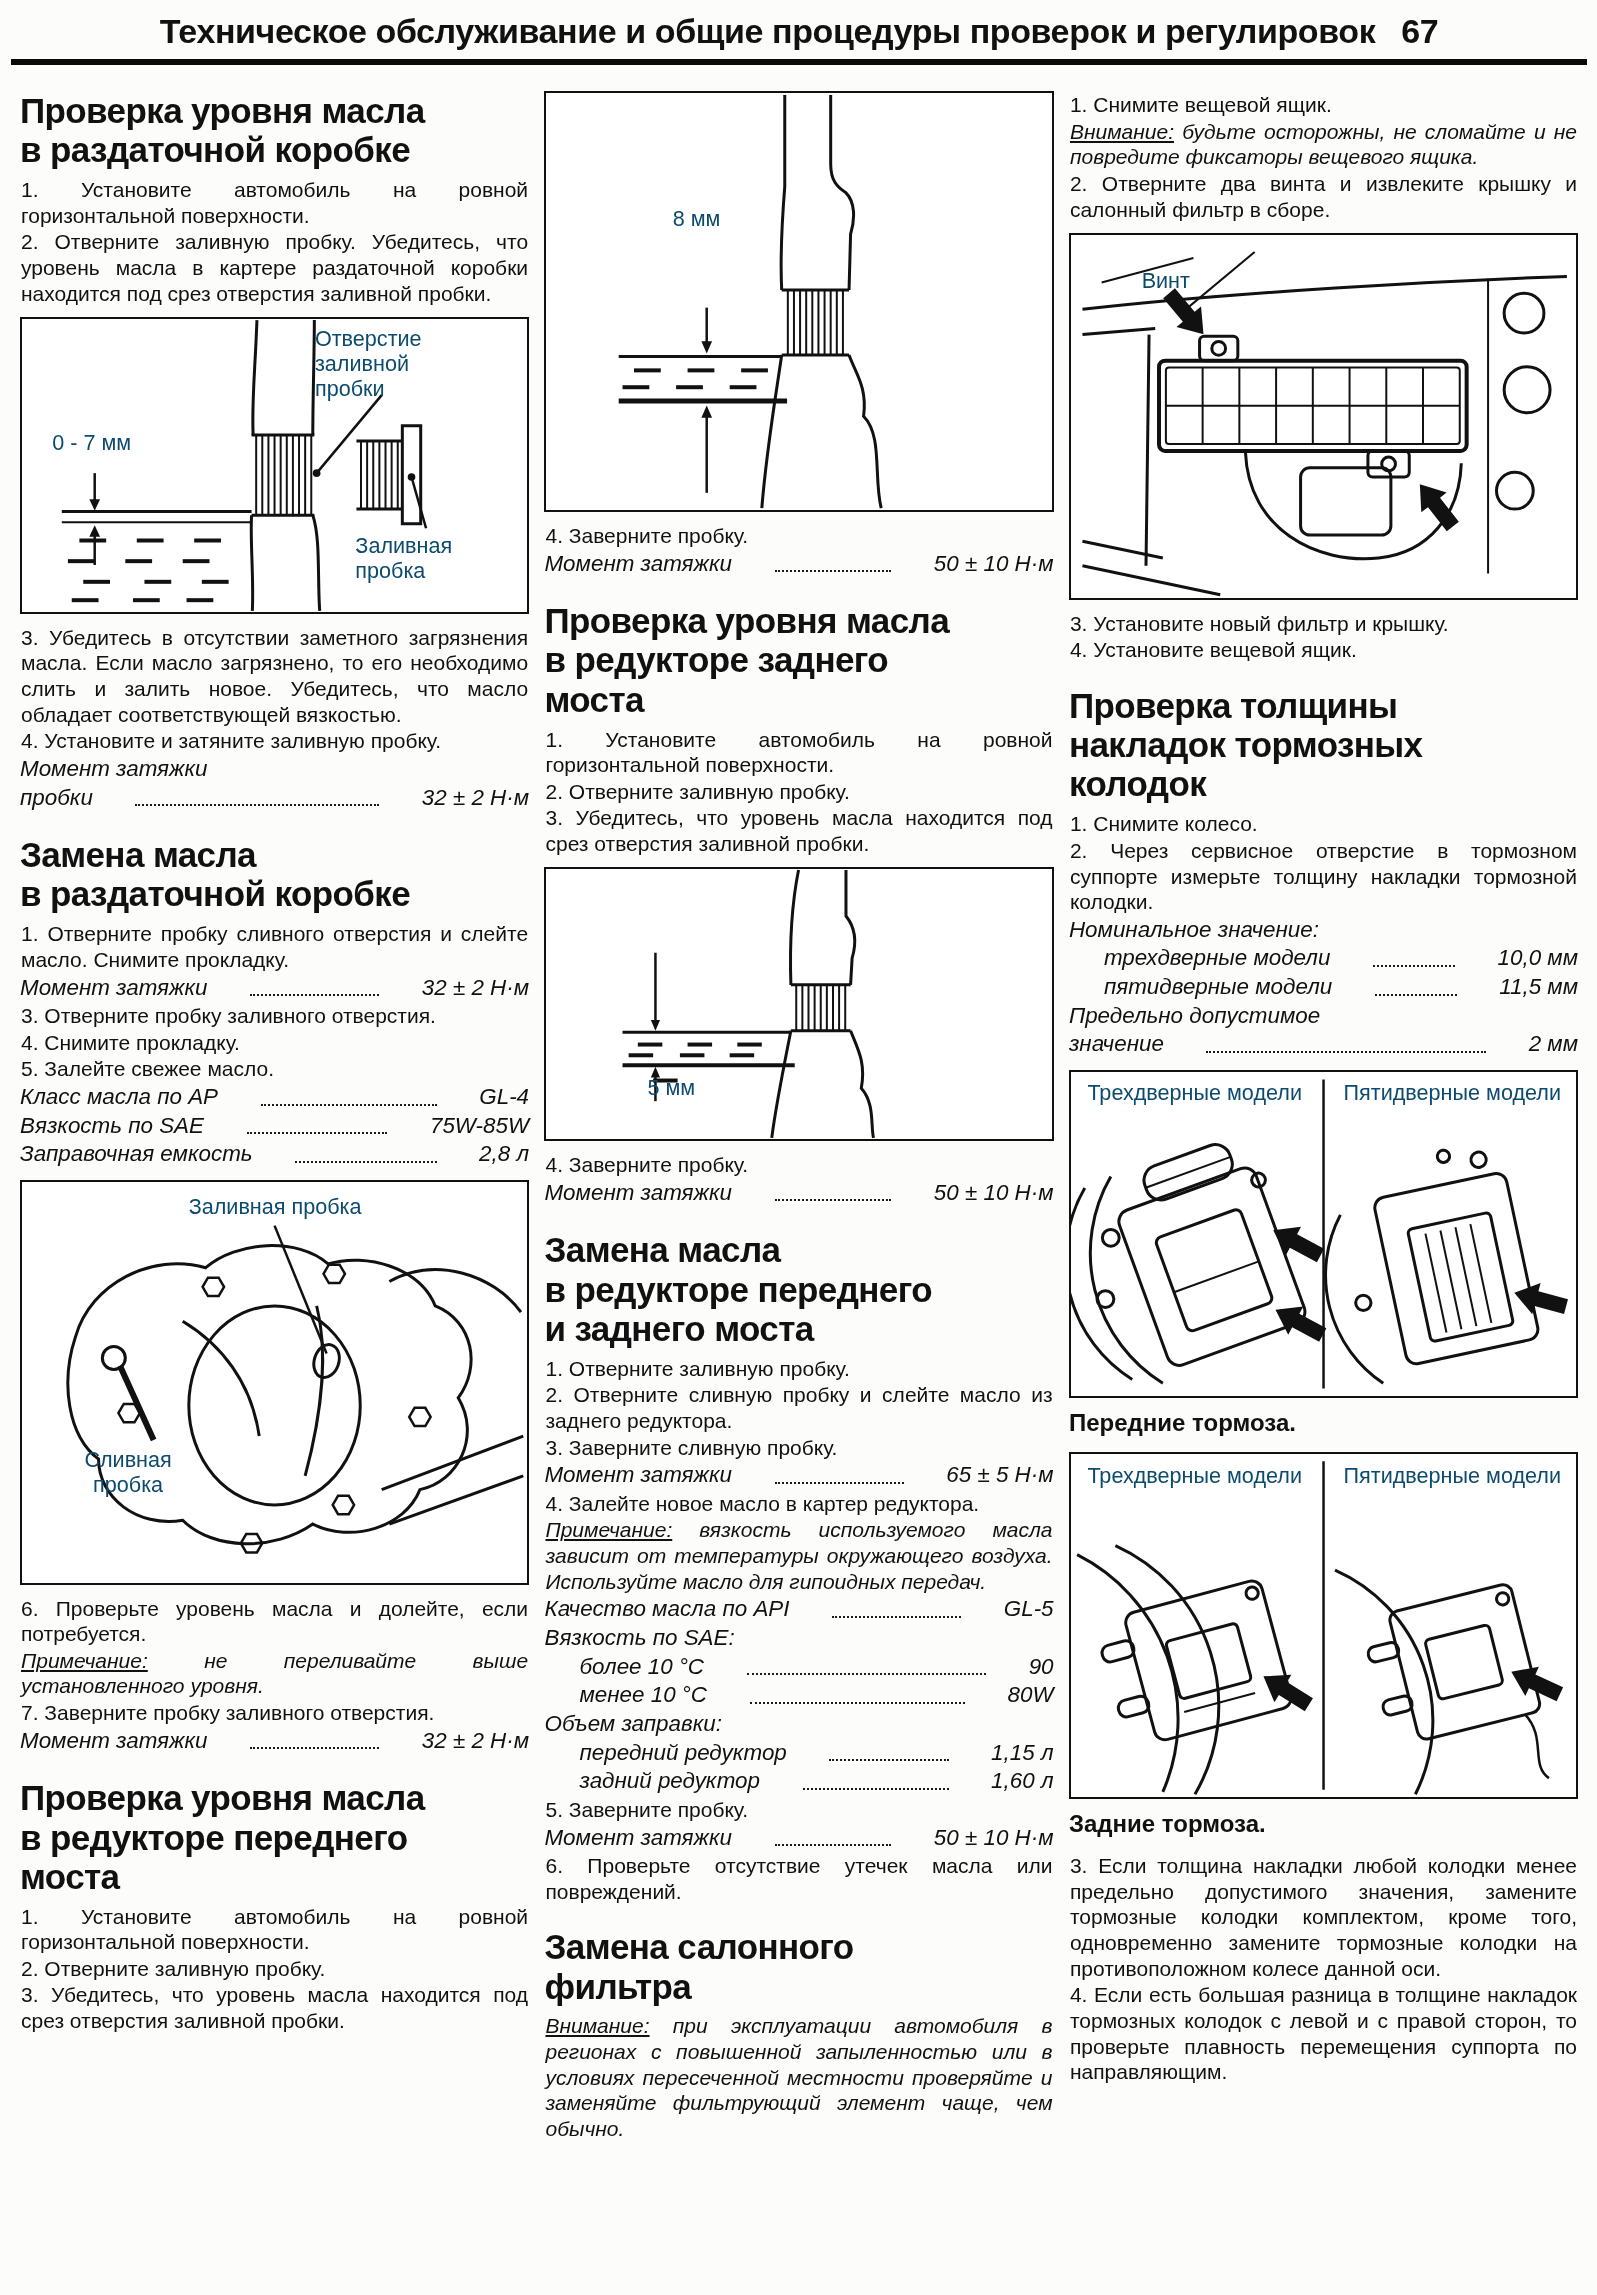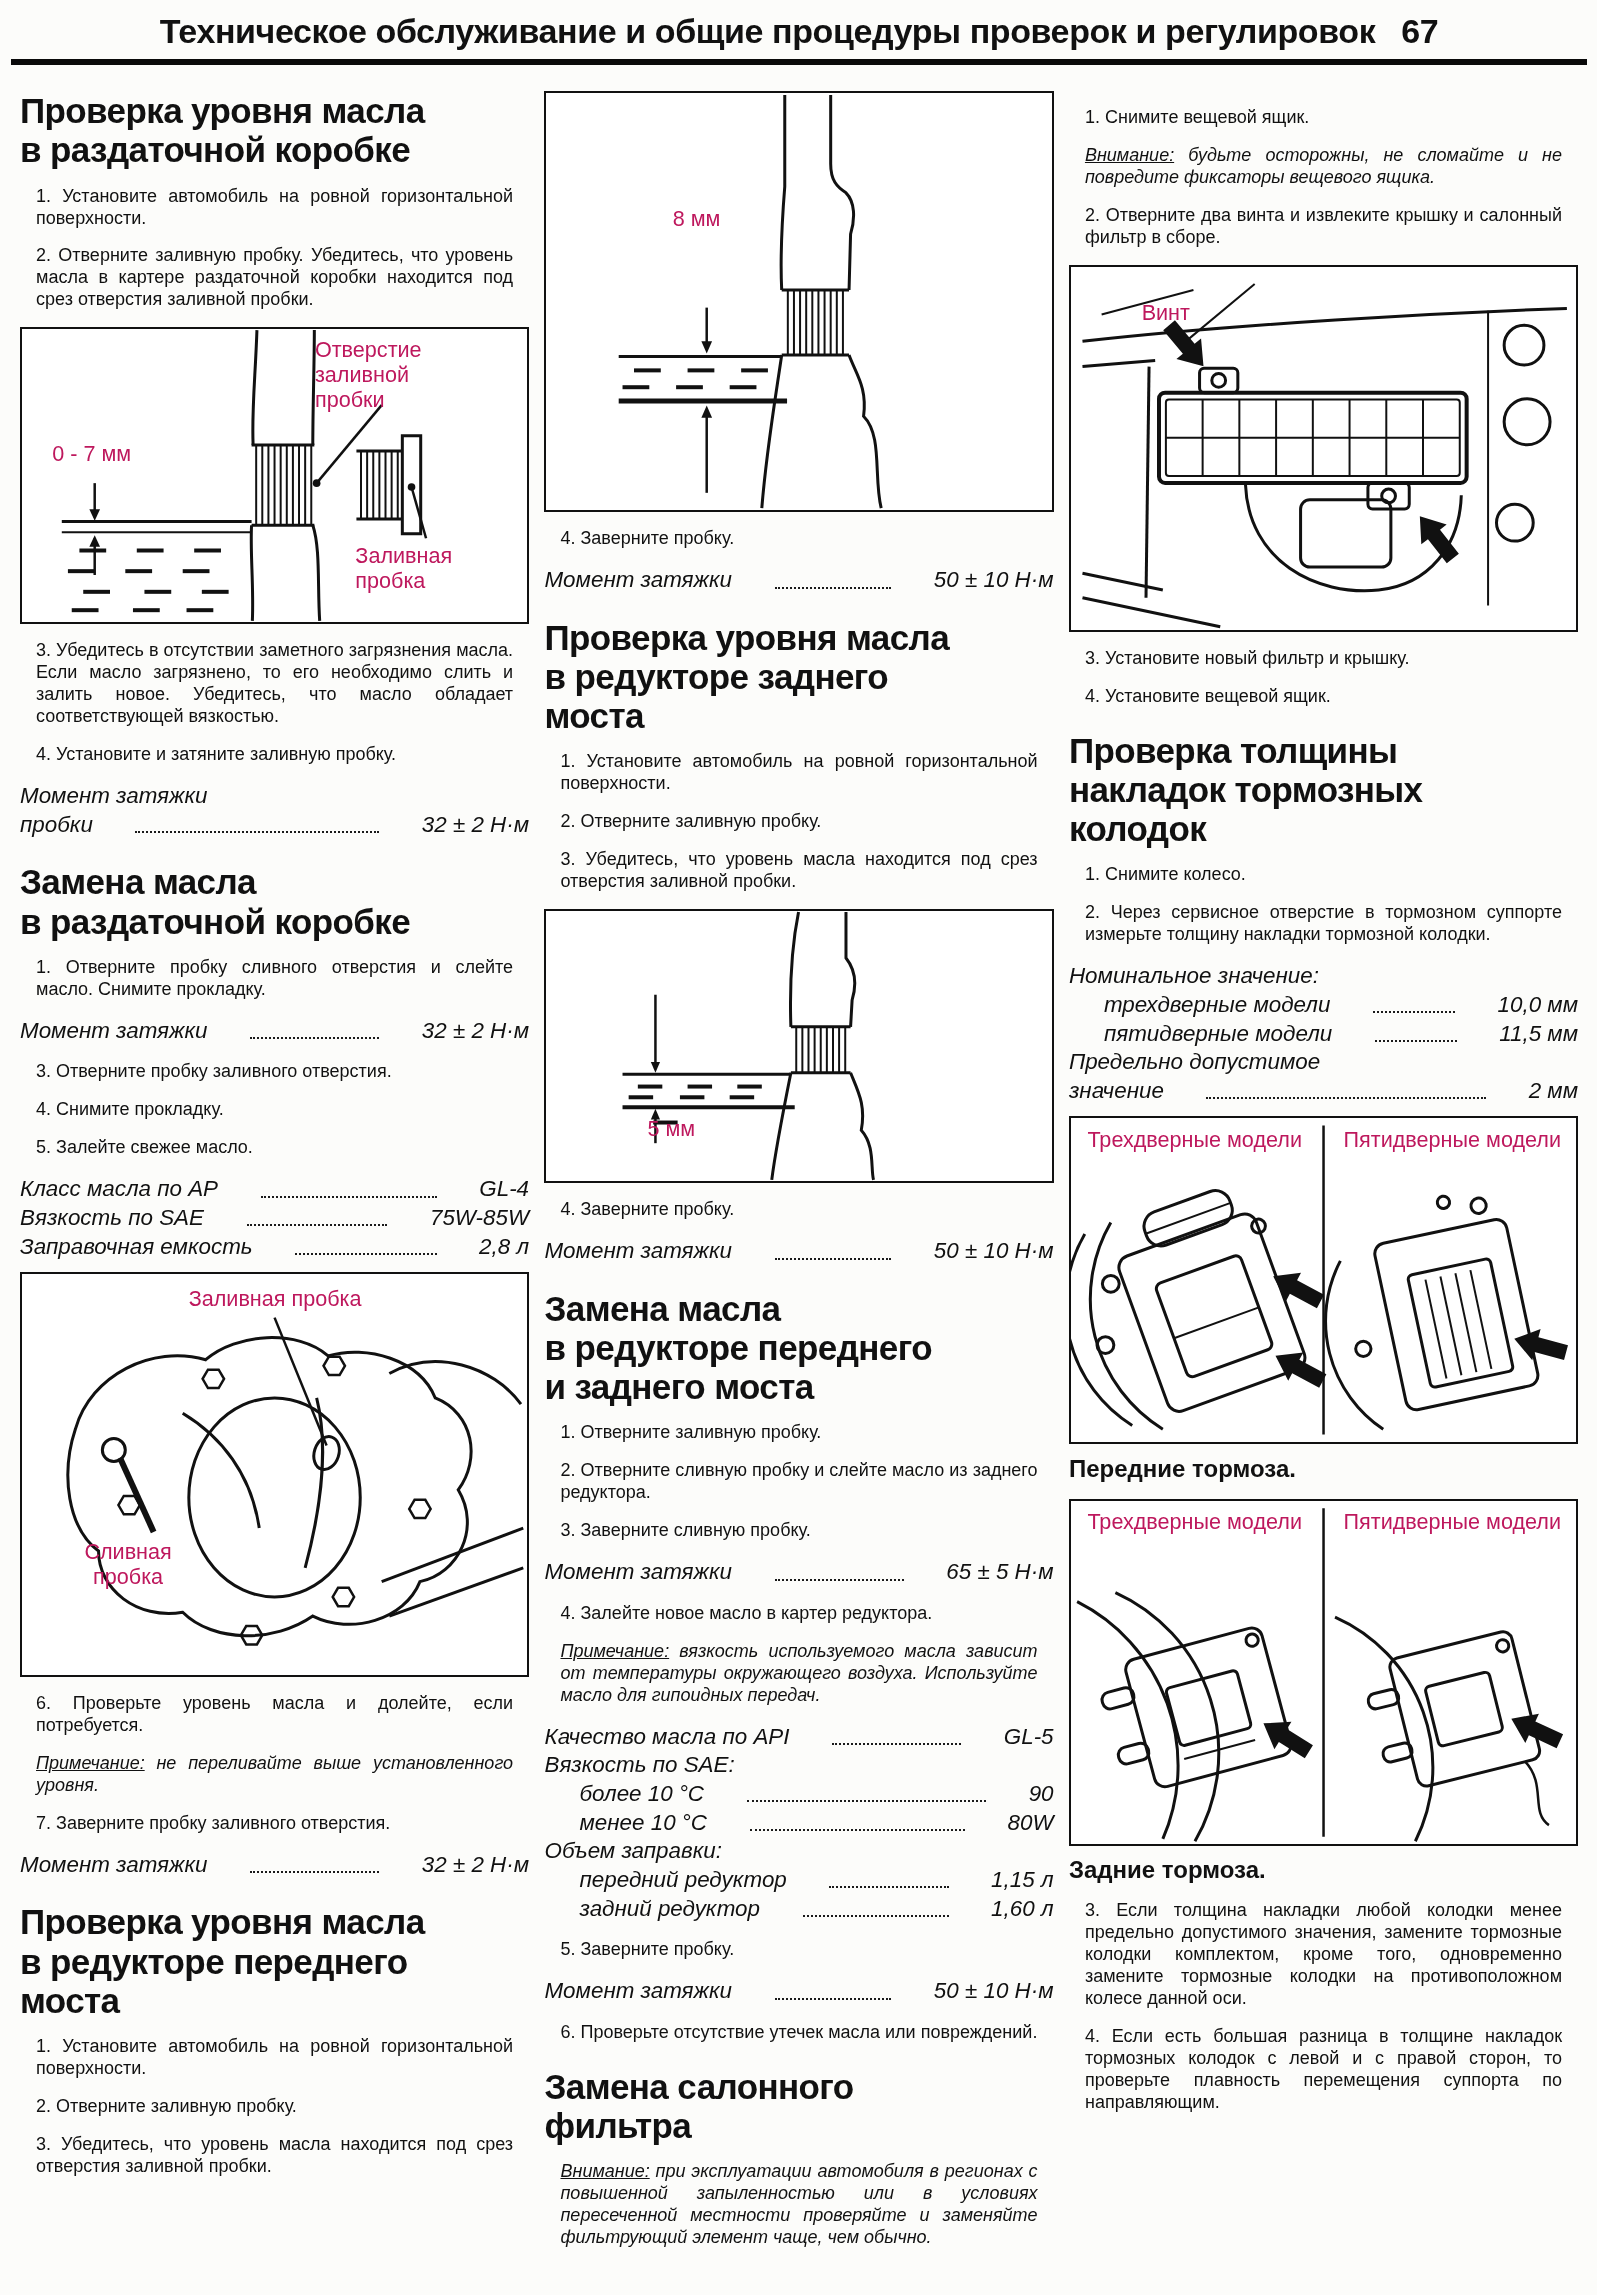--- a/index.html
+++ b/index.html
@@ -5,31 +5,31 @@
   html,body{margin:0;padding:0;background:#d8d8d8;}
   .page{position:relative;width:1598px;height:2295px;margin:0 auto;background:#fcfcfa;color:#111;
         font-family:"Liberation Sans",sans-serif;overflow:hidden;}
   .hdr{display:flex;align-items:baseline;justify-content:center;gap:26px;
        padding:12.3px 31px 6.2px;font-weight:bold;font-size:34px;letter-spacing:-0.4px;}
   .hdr-rule{height:6.2px;background:#0a0a0a;margin:1.5px 10.8px 0;}
   .cols{display:flex;gap:15.4px;padding:26px 20px 0;}
   .col{flex:1;min-width:0;}
   h2{font-size:35px;line-height:1.12;margin:0 0 7.7px;white-space:pre-line;letter-spacing:-0.6px;}
   h2.mt{margin-top:23px;}
-  p.b{font-size:18px;line-height:1.22;text-align:justify;margin:16px;}
+  p.b{font-size:21px;line-height:1.22;text-align:justify;margin:1px;}
   .note{font-style:italic;}
   .note .u{text-decoration:underline;}
   .spec{font-style:italic;font-size:22.4px;line-height:1.28;display:flex;align-items:flex-end;gap:38px;}
   .spec .dots{flex:1;border-bottom:2.6px dotted #1a1a1a;margin:0 4.6px 6.2px;min-width:15.4px;}
   .spec .v{white-space:nowrap;}
   .spec.lbl{display:block;}
   .spec.ind{padding-left:35px;}
   .fig{position:relative;border:2.3px solid #111;margin:10.8px 0;background:#fff;}
   .fig svg{display:block;width:100%;height:100%;}
-  .fig-label{position:absolute;font-size:21.6px;line-height:1.16;color:#be185d;white-space:pre-line;}
+  .fig-label{position:absolute;font-size:21.6px;line-height:1.16;color:#0c4a6e;white-space:pre-line;}
   .fig-label.ctr{text-align:center;}
   .cap{font-weight:bold;font-size:24px;margin:3.1px 0 15.4px;}
   svg *{vector-effect:non-scaling-stroke;}
 </style>
 </head>
 <body>
 
 <div class="page">
 
   <div class="hdr">

